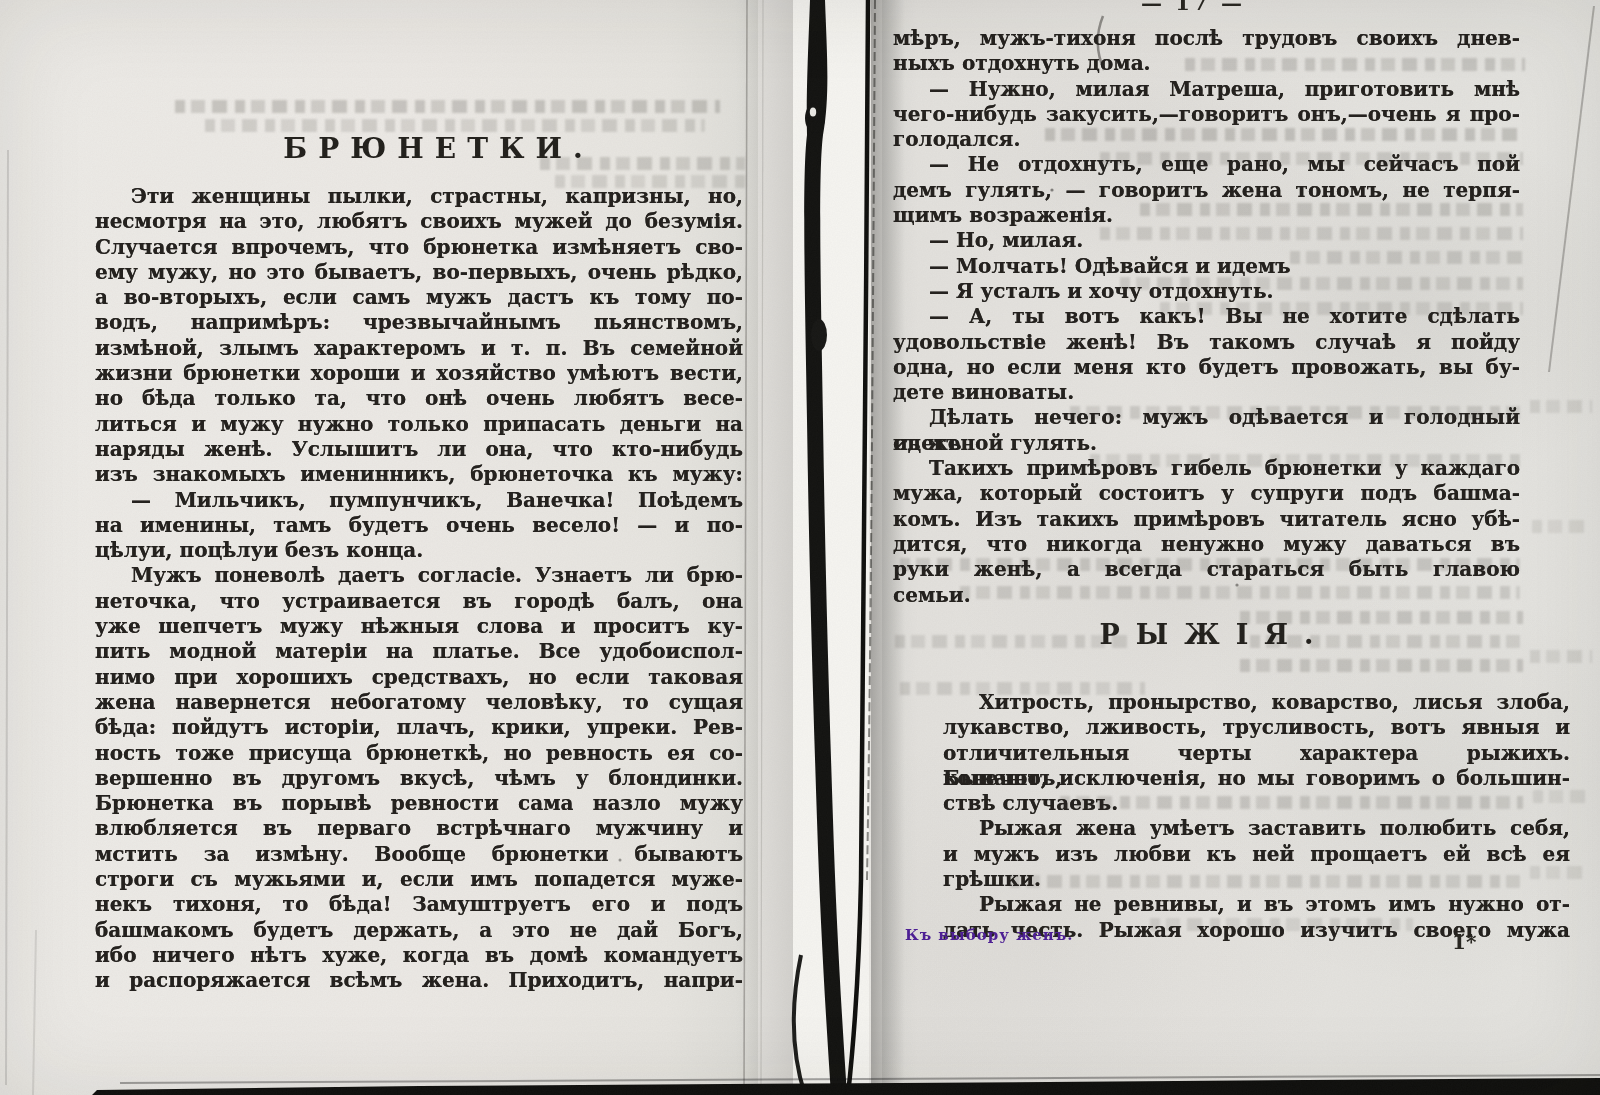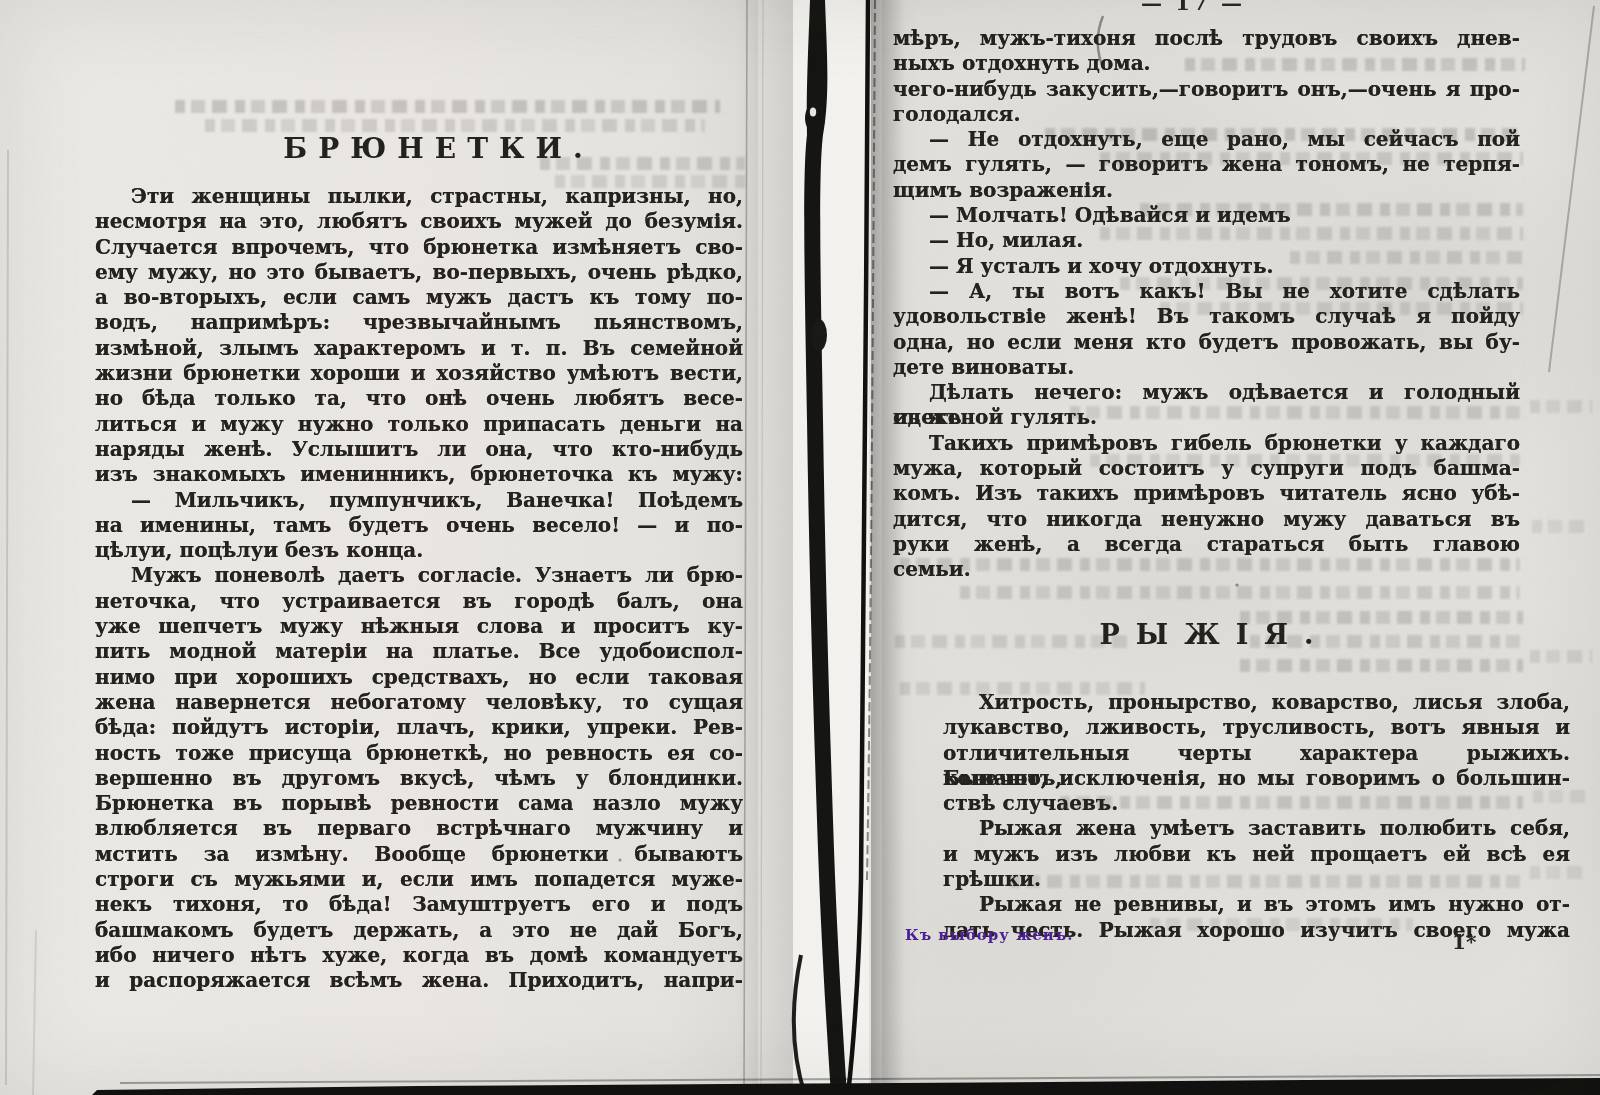--- a/index.html
+++ b/index.html
@@ -122,27 +122,28 @@
     <div class="ln">некъ тихоня, то бѣда! Замуштруетъ его и подъ</div>
     <div class="ln">башмакомъ будетъ держать, а это не дай Богъ,</div>
     <div class="ln">ибо ничего нѣтъ хуже, когда въ домѣ командуетъ</div>
     <div class="ln">и распоряжается всѣмъ жена. Приходитъ, напри-</div>
   </div>
 
   <div class="pagenum pn-right">— 17 —</div>
   <div class="body body-17a">
     <div class="ln">мѣръ, мужъ-тихоня послѣ трудовъ своихъ днев-</div>
     <div class="ln end">ныхъ отдохнуть дома.</div>
+    <div class="ln ind">— Нужно, милая Матреша, приготовить мнѣ</div>
     <div class="ln">чего-нибудь закусить,—говоритъ онъ,—очень я про-</div>
     <div class="ln end">голодался.</div>
     <div class="ln ind">— Не отдохнуть, еще рано, мы сейчасъ пой</div>
     <div class="ln">демъ гулять, — говоритъ жена тономъ, не терпя-</div>
     <div class="ln end">щимъ возраженія.</div>
+    <div class="ln ind end">— Но, милая.</div>
     <div class="ln ind end">— Молчать! Одѣвайся и идемъ</div>
-    <div class="ln ind end">— Но, милая.</div>
     <div class="ln ind end">— Я усталъ и хочу отдохнуть.</div>
     <div class="ln ind">— А, ты вотъ какъ! Вы не хотите сдѣлать</div>
     <div class="ln">удовольствіе женѣ! Въ такомъ случаѣ я пойду</div>
     <div class="ln">одна, но если меня кто будетъ провожать, вы бу-</div>
     <div class="ln end">дете виноваты.</div>
     <div class="ln ind">Дѣлать нечего: мужъ одѣвается и голодный идетъ</div>
     <div class="ln end">съ женой гулять.</div>
     <div class="ln ind">Такихъ примѣровъ гибель брюнетки у каждаго</div>
     <div class="ln">мужа, который состоитъ у супруги подъ башма-</div>
     <div class="ln">комъ. Изъ такихъ примѣровъ читатель ясно убѣ-</div>

